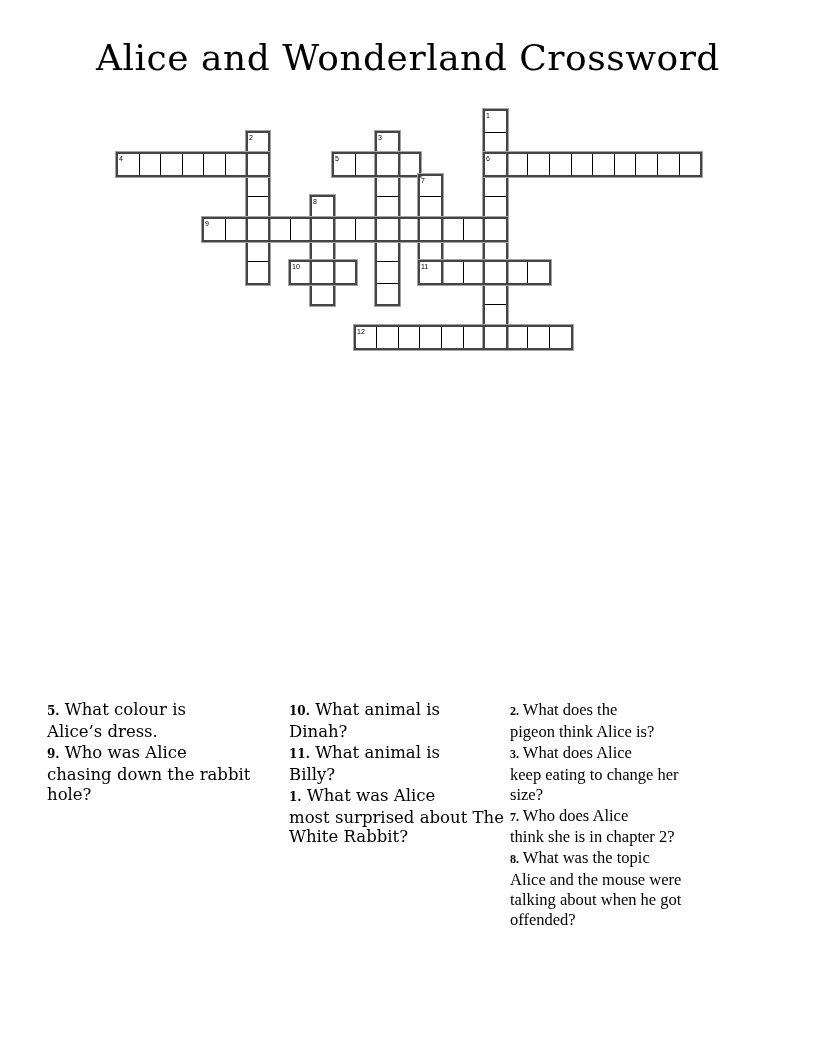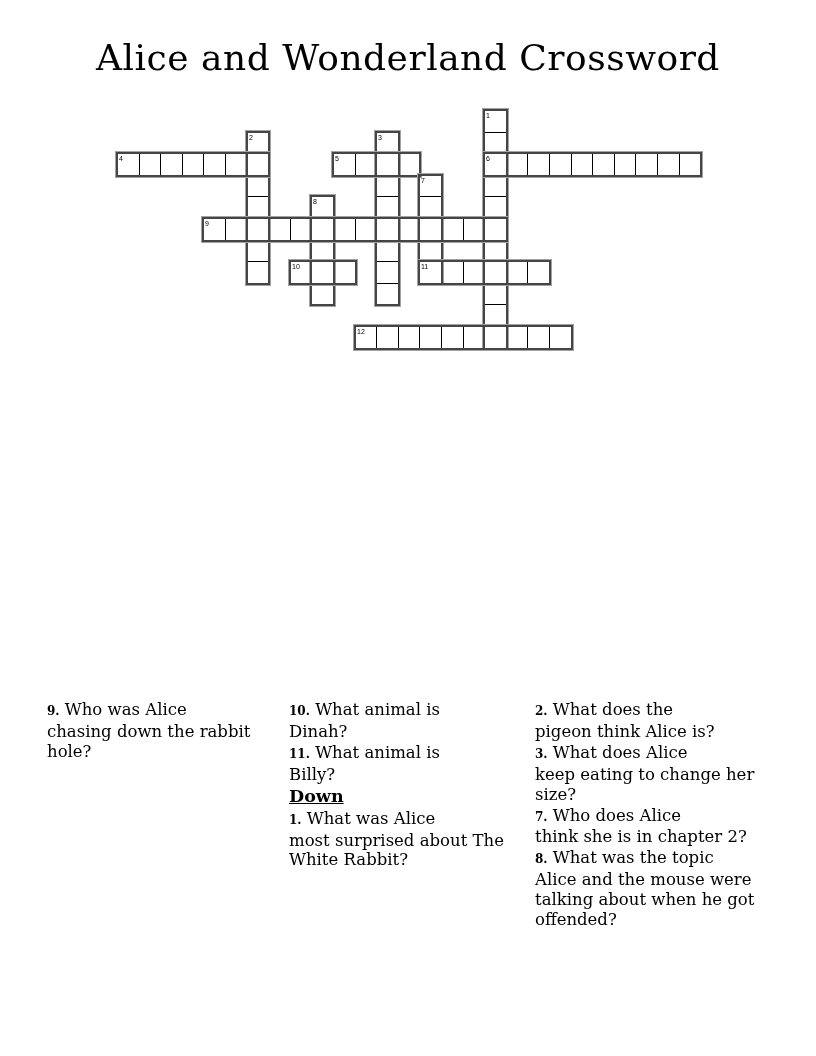--- a/index.html
+++ b/index.html
@@ -170,28 +170,28 @@
       <span class="cell-num" style="left: 335px; top: 155px;">5</span>
       <span class="cell-num" style="left: 421px; top: 177px;">7</span>
       <span class="cell-num" style="left: 421px; top: 263px;">11</span>
       <span class="cell-num" style="left: 313px; top: 198px;">8</span>
       <span class="cell-num" style="left: 205px; top: 220px;">9</span>
       <span class="cell-num" style="left: 292px; top: 263px;">10</span>
       <span class="cell-num" style="left: 357px; top: 328px;">12</span>
     </div>
   <div>
     <div class="clue-col" id="clue-col-0" style="left: 47px; width: 238px;">
+        <div class="clue"><b>5.</b> What colour is<br>Alice’s dress.</div>
         <div class="clue"><b>9.</b> Who was Alice<br>chasing down the rabbit<br>hole?</div>
       </div>
     <div class="clue-col" id="clue-col-1" style="left: 289px; width: 246px;">
         <div class="clue"><b>10.</b> What animal is<br>Dinah?</div>
         <div class="clue"><b>11.</b> What animal is<br>Billy?</div>
-        <div class="clue-header">Down</div>
         <div class="clue"><b>1.</b> What was Alice<br>most surprised about The<br>White Rabbit?</div>
       </div>
-    <div class="clue-col" id="clue-col-2" style="left: 535px; width: 246px;">
+    <div class="clue-col" id="clue-col-2" style="left: 510px; width: 246px; font-family: Liberation Serif, serif;">
         <div class="clue"><b>2.</b> What does the<br>pigeon think Alice is?</div>
         <div class="clue"><b>3.</b> What does Alice<br>keep eating to change her<br>size?</div>
         <div class="clue"><b>7.</b> Who does Alice<br>think she is in chapter 2?</div>
         <div class="clue"><b>8.</b> What was the topic<br>Alice and the mouse were<br>talking about when he got<br>offended?</div>
       </div>
   </div>
 </div>
 
 </body></html>

